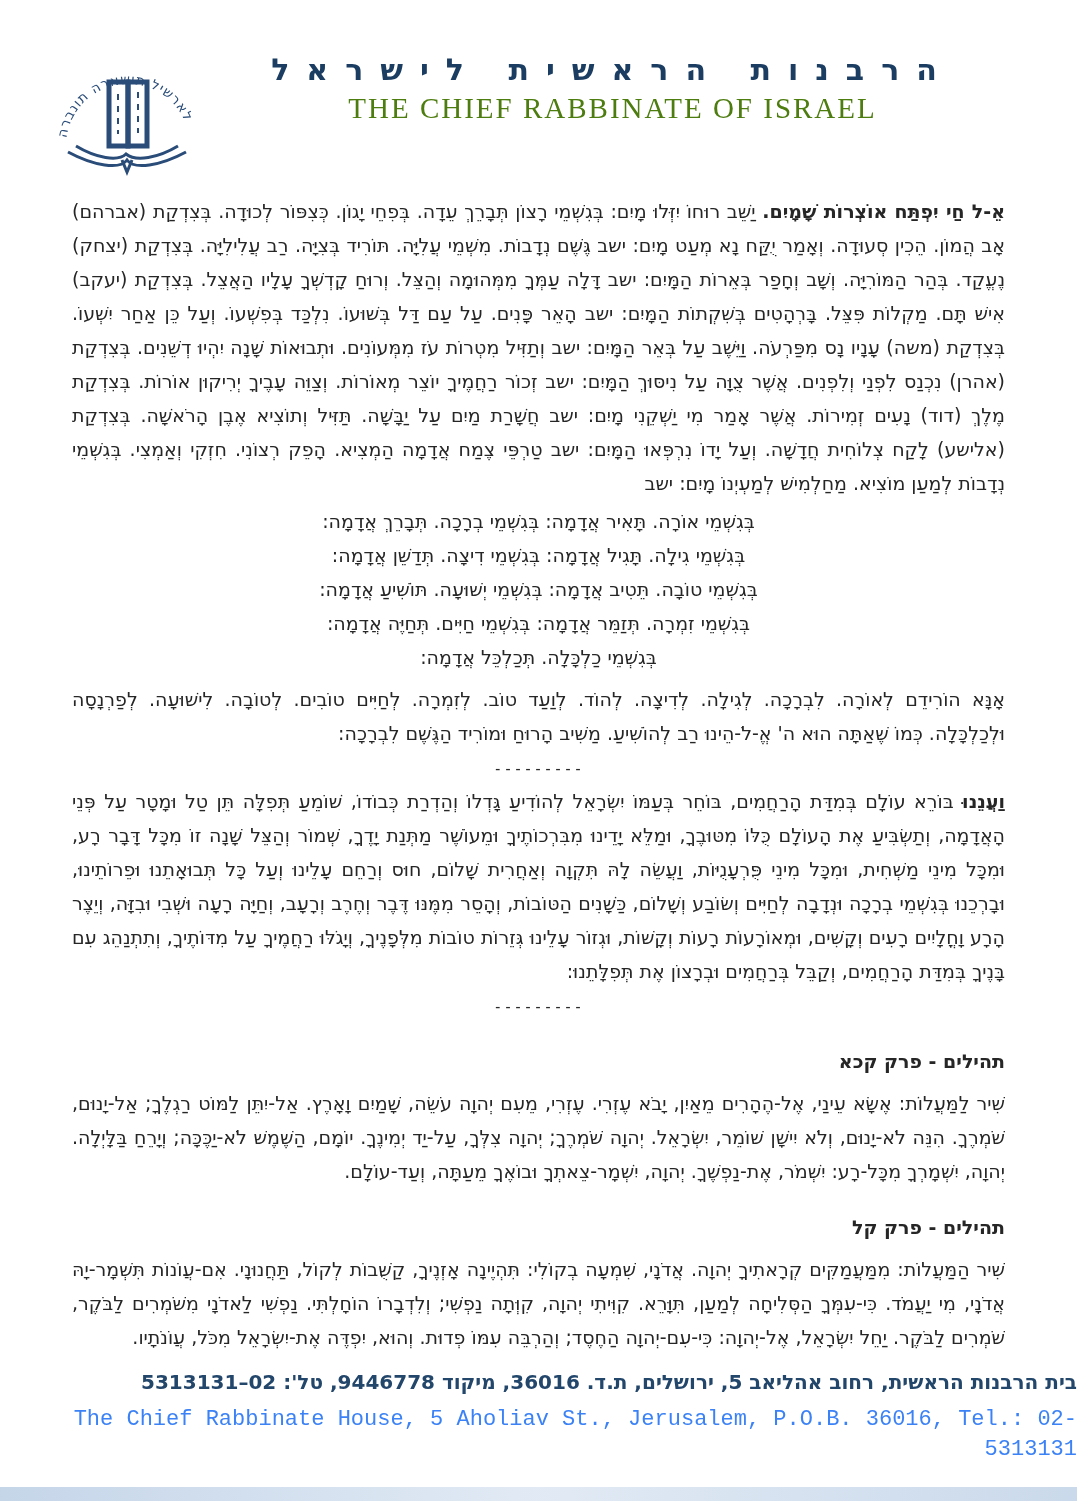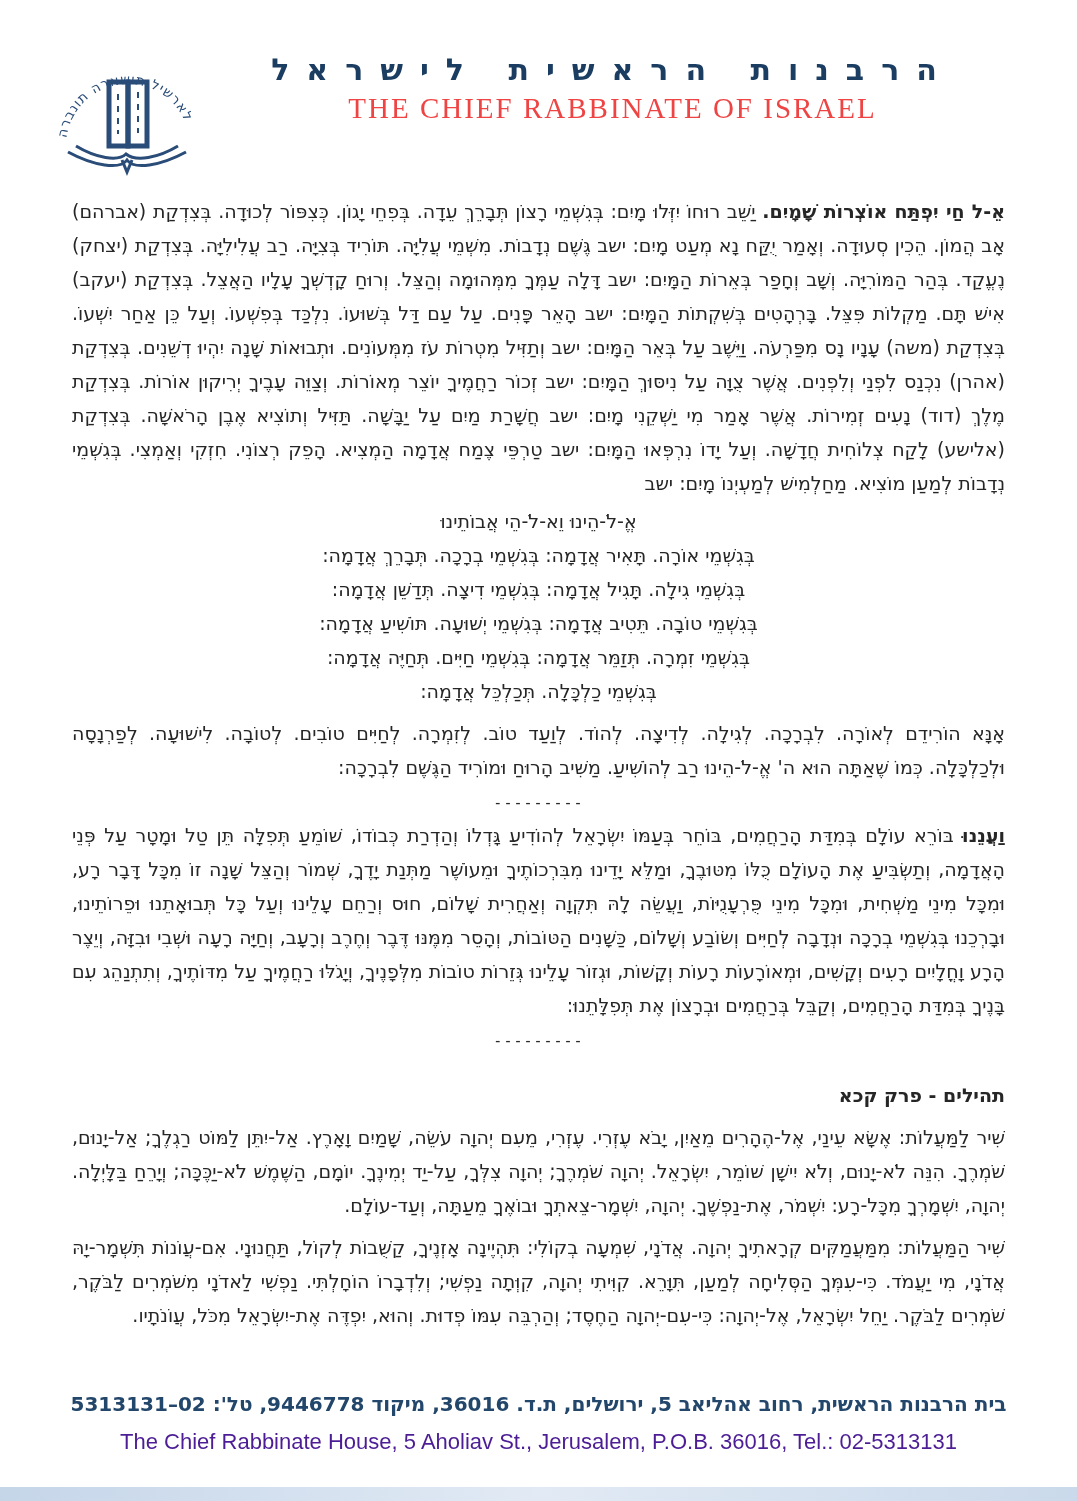--- a/index.html
+++ b/index.html
@@ -36,21 +36,21 @@
     direction:rtl;
     color:#1c3d62;
     font-size:30px;
     font-weight:bold;
     letter-spacing:17px;
     line-height:1.2;
     white-space:nowrap;
   }
   .english-title{
     font-family:"Liberation Serif","DejaVu Serif",serif;
-    color:#ef4444;
+    color:#4d7c0f;
     font-size:29px;
     letter-spacing:2px;
     margin-top:4px;
     white-space:nowrap;
   }
   
   .doc-body{
     direction:rtl;
     padding:0 72px;
     font-size:19px;
@@ -79,34 +79,34 @@
   .aneinu{}
   .psalm-heading{
     font-weight:bold;
     margin-top:22px;
   }
   .psalm-text{margin-top:8px;}
   
   .footer{
     position:absolute;
     left:0;
-    bottom:44px;
+    bottom:36px;
     width:100%;
-    text-align:center;
+    text-align:right;
   }
   .footer-hebrew{
     direction:rtl;
     color:#23466b;
     font-weight:bold;
     font-size:20px;
     line-height:30px;
   }
   .footer-english{
-    font-family:Liberation Sans, sans-serif;
-    color:#4c1d95;
+    font-family:Liberation Mono, monospace;
+    color:#3b82f6;
     font-size:22px;
     line-height:30px;
     margin-top:8px;
   }
   .scan-strip{
     position:absolute;
     left:0;
     bottom:0;
     width:100%;
     height:14px;
@@ -150,39 +150,39 @@
       <div class="hebrew-title">הרבנות הראשית לישראל</div>
       <div class="english-title">THE CHIEF RABBINATE OF ISRAEL</div>
     </div>
   </div>
 
   <div class="doc-body">
 
     <p class="para piyyut"><span class="lead-bold">אֵ-ל חַי יִפְתַּח אוֹצְרוֹת שָׁמָיִם.</span><span> יַשֵּׁב רוּחוֹ יִזְּלוּ מָיִם: בְּגִשְׁמֵי רָצוֹן תְּבָרֵךְ עֵדָה. בְּפִחֵי יָגוֹן. כְּצִפּוֹר לְכוּדָה. בְּצִדְקַת (אברהם) אָב הֲמוֹן. הֵכִין סְעוּדָה. וְאָמַר יֻקַּח נָא מְעַט מָיִם: ישב גֶּשֶׁם נְדָבוֹת. מִשְׁמֵי עֲלִיָּה. תּוֹרִיד בְּצִיָּה. רַב עֲלִילִיָּה. בְּצִדְקַת (יצחק) נֶעֱקַד. בְּהַר הַמּוֹרִיָּה. וְשָׁב וְחָפַר בְּאֵרוֹת הַמָּיִם: ישב דָּלָה עַמְּךָ מִמְּהוּמָה וְהַצֵּל. וְרוּחַ קָדְשְׁךָ עָלָיו הַאֲצֵל. בְּצִדְקַת (יעקב) אִישׁ תָּם. מַקְלוֹת פִּצֵּל. בָּרְהָטִים בְּשִׁקְתוֹת הַמָּיִם: ישב הָאֵר פָּנִים. עַל עַם דַּל בְּשׁוּעוֹ. נִלְכַּד בְּפִשְׁעוֹ. וְעַל כֵּן אַחַר יִשְׁעוֹ. בְּצִדְקַת (משה) עָנָיו נָס מִפַּרְעֹה. וַיֵּשֶׁב עַל בְּאֵר הַמָּיִם: ישב וְתַזִּיל מִטְרוֹת עֹז מִמְּעוֹנִים. וּתְבוּאוֹת שָׁנָה יִהְיוּ דְשֵׁנִים. בְּצִדְקַת (אהרן) נִכְנַס לִפְנַי וְלִפְנִים. אֲשֶׁר צֻוָּה עַל נִיסּוּךְ הַמָּיִם: ישב זְכוֹר רַחֲמֶיךָ יוֹצֵר מְאוֹרוֹת. וְצַוֵּה עָבֶיךָ יְרִיקוּן אוֹרוֹת. בְּצִדְקַת מֶלֶךְ (דוד) נָעִים זְמִירוֹת. אֲשֶׁר אָמַר מִי יַשְׁקֵנִי מָיִם: ישב חֲשָׁרַת מַיִם עַל יַבָּשָׁה. תַּזִּיל וְתוֹצִיא אֶבֶן הָרֹאשָׁה. בְּצִדְקַת (אלישע) לָקַח צְלוֹחִית חֲדָשָׁה. וְעַל יָדוֹ נִרְפְּאוּ הַמָּיִם: ישב טַרְפֵּי צֶמַח אֲדָמָה הַמְצִיא. הָפֵק רְצוֹנִי. חִזְקִי וְאַמְצִי. בְּגִשְׁמֵי נְדָבוֹת לְמַעַן מוֹצִיא. מַחַלְמִישׁ לְמַעְיְנוֹ מָיִם: ישב</span></p>
 
     <div class="poem">
-      <div>אֱ-לֹ-הֵינוּ וֵא-לֹ-הֵי אֲבוֹתֵינוּ</div>
       <div>בְּגִשְׁמֵי אוֹרָה. תָּאִיר אֲדָמָה: בְּגִשְׁמֵי בְרָכָה. תְּבָרֵךְ אֲדָמָה:</div>
       <div>בְּגִשְׁמֵי גִילָה. תָּגִיל אֲדָמָה: בְּגִשְׁמֵי דִיצָה. תְּדַשֵּׁן אֲדָמָה:</div>
       <div>בְּגִשְׁמֵי טוֹבָה. תֵּטִיב אֲדָמָה: בְּגִשְׁמֵי יְשׁוּעָה. תּוֹשִׁיעַ אֲדָמָה:</div>
       <div>בְּגִשְׁמֵי זִמְרָה. תְּזַמֵּר אֲדָמָה: בְּגִשְׁמֵי חַיִּים. תְּחַיֶּה אֲדָמָה:</div>
       <div>בְּגִשְׁמֵי כַלְכָּלָה. תְּכַלְכֵּל אֲדָמָה:</div>
     </div>
 
     <p class="para plea">אָנָּא הוֹרִידֵם לְאוֹרָה. לִבְרָכָה. לְגִילָה. לְדִיצָה. לְהוֹד. לְוַעַד טוֹב. לְזִמְרָה. לְחַיִּים טוֹבִים. לְטוֹבָה. לִישׁוּעָה. לְפַרְנָסָה וּלְכַלְכָּלָה. כְּמוֹ שֶׁאַתָּה הוּא ה' אֱ-לֹ-הֵינוּ רַב לְהוֹשִׁיעַ. מַשִּׁיב הָרוּחַ וּמוֹרִיד הַגֶּשֶׁם לִבְרָכָה:</p>
 
     <div class="separator">---------</div>
 
     <p class="para aneinu"><span class="lead-bold">וַעֲנֵנוּ</span><span> בּוֹרֵא עוֹלָם בְּמִדַּת הָרַחֲמִים, בּוֹחֵר בְּעַמּוֹ יִשְׂרָאֵל לְהוֹדִיעַ גָּדְלוֹ וְהַדְרַת כְּבוֹדוֹ, שׁוֹמֵעַ תְּפִלָּה תֵּן טַל וּמָטָר עַל פְּנֵי הָאֲדָמָה, וְתַשְׂבִּיעַ אֶת הָעוֹלָם כֻּלּוֹ מִטּוּבֶךָ, וּמַלֵּא יָדֵינוּ מִבִּרְכוֹתֶיךָ וּמֵעוֹשֶׁר מַתְּנַת יָדֶךָ, שְׁמוֹר וְהַצֵּל שָׁנָה זוֹ מִכָּל דָּבָר רָע, וּמִכָּל מִינֵי מַשְׁחִית, וּמִכָּל מִינֵי פֻּרְעָנֻיּוֹת, וַעֲשֵׂה לָהּ תִּקְוָה וְאַחֲרִית שָׁלוֹם, חוּס וְרַחֵם עָלֵינוּ וְעַל כָּל תְּבוּאָתֵנוּ וּפֵרוֹתֵינוּ, וּבָרְכֵנוּ בְּגִשְׁמֵי בְרָכָה וּנְדָבָה לְחַיִּים וְשׂוֹבַע וְשָׁלוֹם, כַּשָּׁנִים הַטּוֹבוֹת, וְהָסֵר מִמֶּנּוּ דֶּבֶר וְחֶרֶב וְרָעָב, וְחַיָּה רָעָה וּשְׁבִי וּבִזָּה, וְיֵצֶר הָרָע וָחֳלָיִים רָעִים וְקָשִׁים, וּמְאוֹרָעוֹת רָעוֹת וְקָשׁוֹת, וּגְזוֹר עָלֵינוּ גְּזֵרוֹת טוֹבוֹת מִלְּפָנֶיךָ, וְיָגֹלּוּ רַחֲמֶיךָ עַל מִדּוֹתֶיךָ, וְתִתְנַהֵג עִם בָּנֶיךָ בְּמִדַּת הָרַחֲמִים, וְקַבֵּל בְּרַחֲמִים וּבְרָצוֹן אֶת תְּפִלָּתֵנוּ:</span></p>
 
     <div class="separator">---------</div>
 
     <div class="psalm-heading">תהילים - פרק קכא</div>
     <p class="para psalm-text">שִׁיר לַמַּעֲלוֹת: אֶשָּׂא עֵינַי, אֶל-הֶהָרִים מֵאַיִן, יָבֹא עֶזְרִי. עֶזְרִי, מֵעִם יְהוָה עֹשֵׂה, שָׁמַיִם וָאָרֶץ. אַל-יִתֵּן לַמּוֹט רַגְלֶךָ; אַל-יָנוּם, שֹׁמְרֶךָ. הִנֵּה לֹא-יָנוּם, וְלֹא יִישָׁן שׁוֹמֵר, יִשְׂרָאֵל. יְהוָה שֹׁמְרֶךָ; יְהוָה צִלְּךָ, עַל-יַד יְמִינֶךָ. יוֹמָם, הַשֶּׁמֶשׁ לֹא-יַכֶּכָּה; וְיָרֵחַ בַּלָּיְלָה. יְהוָה, יִשְׁמָרְךָ מִכָּל-רָע: יִשְׁמֹר, אֶת-נַפְשֶׁךָ. יְהוָה, יִשְׁמָר-צֵאתְךָ וּבוֹאֶךָ מֵעַתָּה, וְעַד-עוֹלָם.</p>
 
+    <div class="psalm-heading">תהילים - פרק קל</div>
     <p class="para psalm-text">שִׁיר הַמַּעֲלוֹת: מִמַּעֲמַקִּים קְרָאתִיךָ יְהוָה. אֲדֹנָי, שִׁמְעָה בְקוֹלִי: תִּהְיֶינָה אָזְנֶיךָ, קַשֻּׁבוֹת לְקוֹל, תַּחֲנוּנָי. אִם-עֲוֹנוֹת תִּשְׁמָר-יָהּ אֲדֹנָי, מִי יַעֲמֹד. כִּי-עִמְּךָ הַסְּלִיחָה לְמַעַן, תִּוָּרֵא. קִוִּיתִי יְהוָה, קִוְּתָה נַפְשִׁי; וְלִדְבָרוֹ הוֹחָלְתִּי. נַפְשִׁי לַאדֹנָי מִשֹּׁמְרִים לַבֹּקֶר, שֹׁמְרִים לַבֹּקֶר. יַחֵל יִשְׂרָאֵל, אֶל-יְהוָה: כִּי-עִם-יְהוָה הַחֶסֶד; וְהַרְבֵּה עִמּוֹ פְדוּת. וְהוּא, יִפְדֶּה אֶת-יִשְׂרָאֵל מִכֹּל, עֲוֹנֹתָיו.</p>
 
   </div>
 
   <div class="footer">
     <div class="footer-hebrew">בית הרבנות הראשית, רחוב אהליאב 5, ירושלים, ת.ד. 36016, מיקוד 9446778, טל': 02–5313131</div>
     <div class="footer-english">The Chief Rabbinate House, 5 Aholiav St., Jerusalem, P.O.B. 36016, Tel.: 02-5313131</div>
   </div>
 
   <div class="scan-strip"></div>

